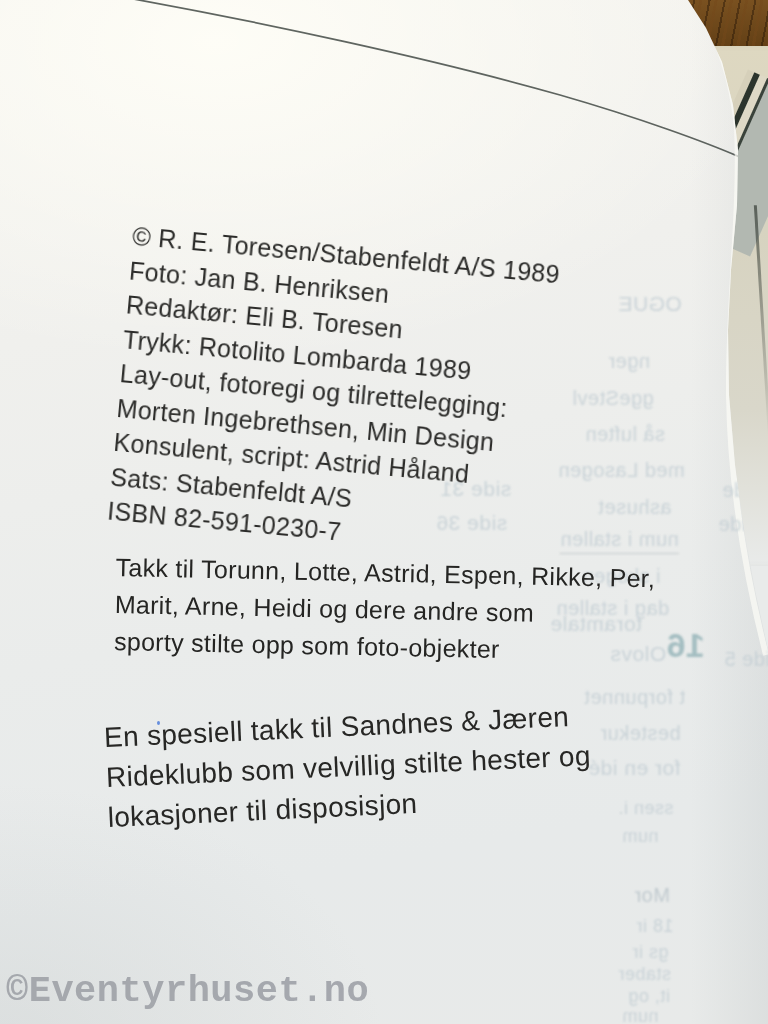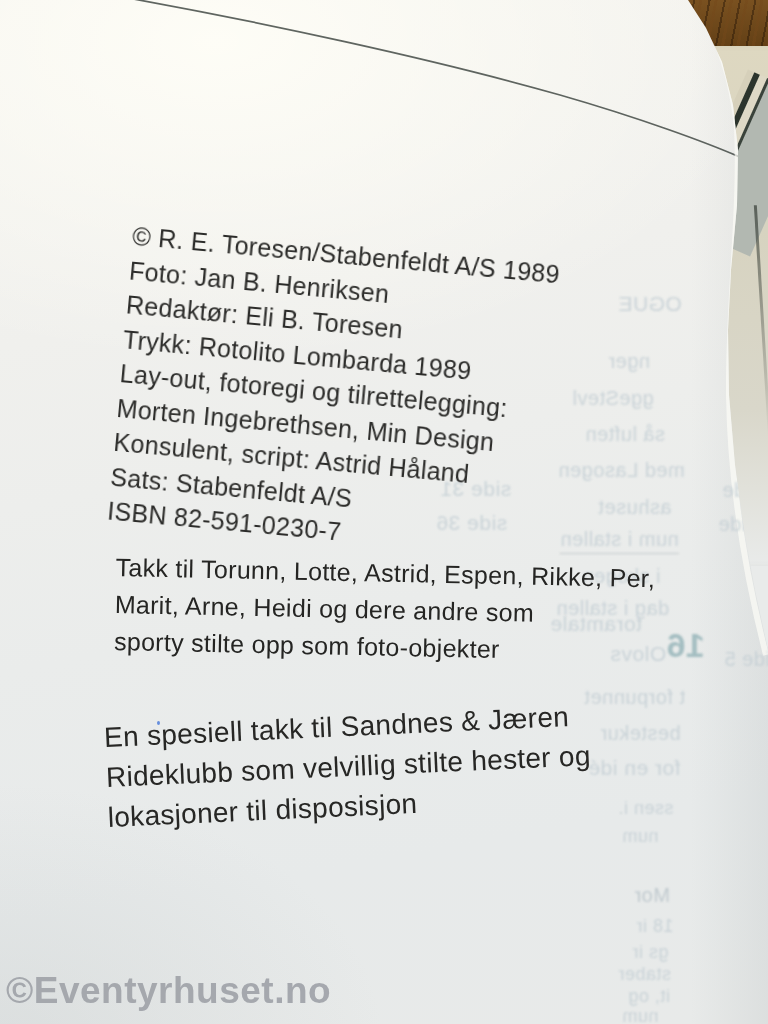--- a/index.html
+++ b/index.html
@@ -106,21 +106,21 @@
     color:#272725;
   }
   .blue-dot{
     position:absolute;left:157px;top:721px;width:3px;height:4px;border-radius:50%;
     background:#3a6fd8;opacity:.75;
   }
 
   
   .watermark{
     position:absolute;left:6px;top:970px;
-    font-family:Liberation Sans, sans-serif;font-weight:bold;
+    font-family:Liberation Mono, monospace;font-weight:bold;
     font-size:37px;color:#9fa2a8;opacity:.9;letter-spacing:.5px;
   }
 </style>
 </head>
 <body>
 
 <div class="photo">
 
   <div class="under-stack">
     <div class="wood"></div>

